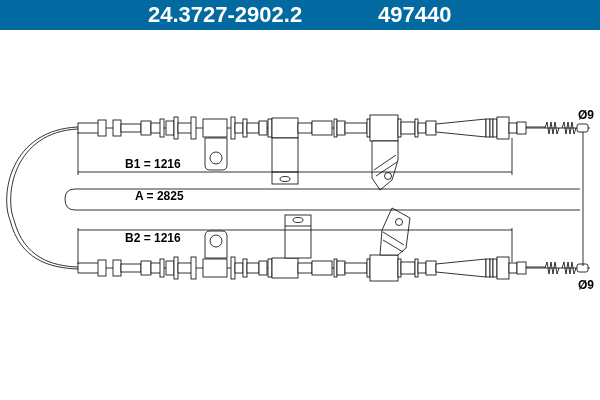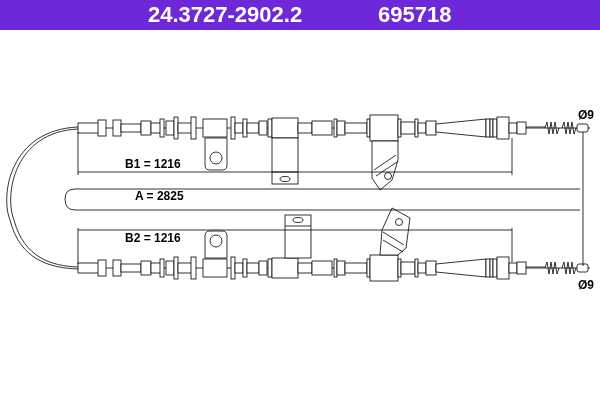--- a/index.html
+++ b/index.html
@@ -1,28 +1,28 @@
 <!DOCTYPE html>
 <html><head>
 <meta charset="utf-8">
 <style>
   html, body { margin:0; padding:0; background:#fff; }
   body { width:600px; height:400px; position:relative; overflow:hidden; font-family:"Liberation Sans", sans-serif; }
-  .header { position:absolute; left:0; top:0; width:600px; height:30px; background:#6d28d9; color:#fff; font-weight:bold; font-size:22px; }
+  .header { position:absolute; left:0; top:0; width:600px; height:30px; background:#0369a1; color:#fff; font-weight:bold; font-size:22px; }
   .header .pn { position:absolute; left:148px; top:2px; letter-spacing:0; }
   .header .ref { position:absolute; left:378px; top:2px; }
   svg { position:absolute; left:0; top:0; }
   .lbl { font-family:"Liberation Sans", sans-serif; font-weight:bold; font-size:12px; fill:#000; }
 </style>
 </head>
 <body>
 
 <div class="header">
   <span class="pn">24.3727-2902.2</span>
-  <span class="ref">695718</span>
+  <span class="ref">497440</span>
 </div>
 
 <svg width="600" height="400" viewBox="0 0 600 400">
   <defs>
     <g id="cable-assembly" stroke="#000" stroke-width="0.8" fill="#fff">
 
       <line x1="78" y1="0" x2="590" y2="0"></line>
 
       <rect x="78" y="-5" width="22" height="10"></rect>
 

